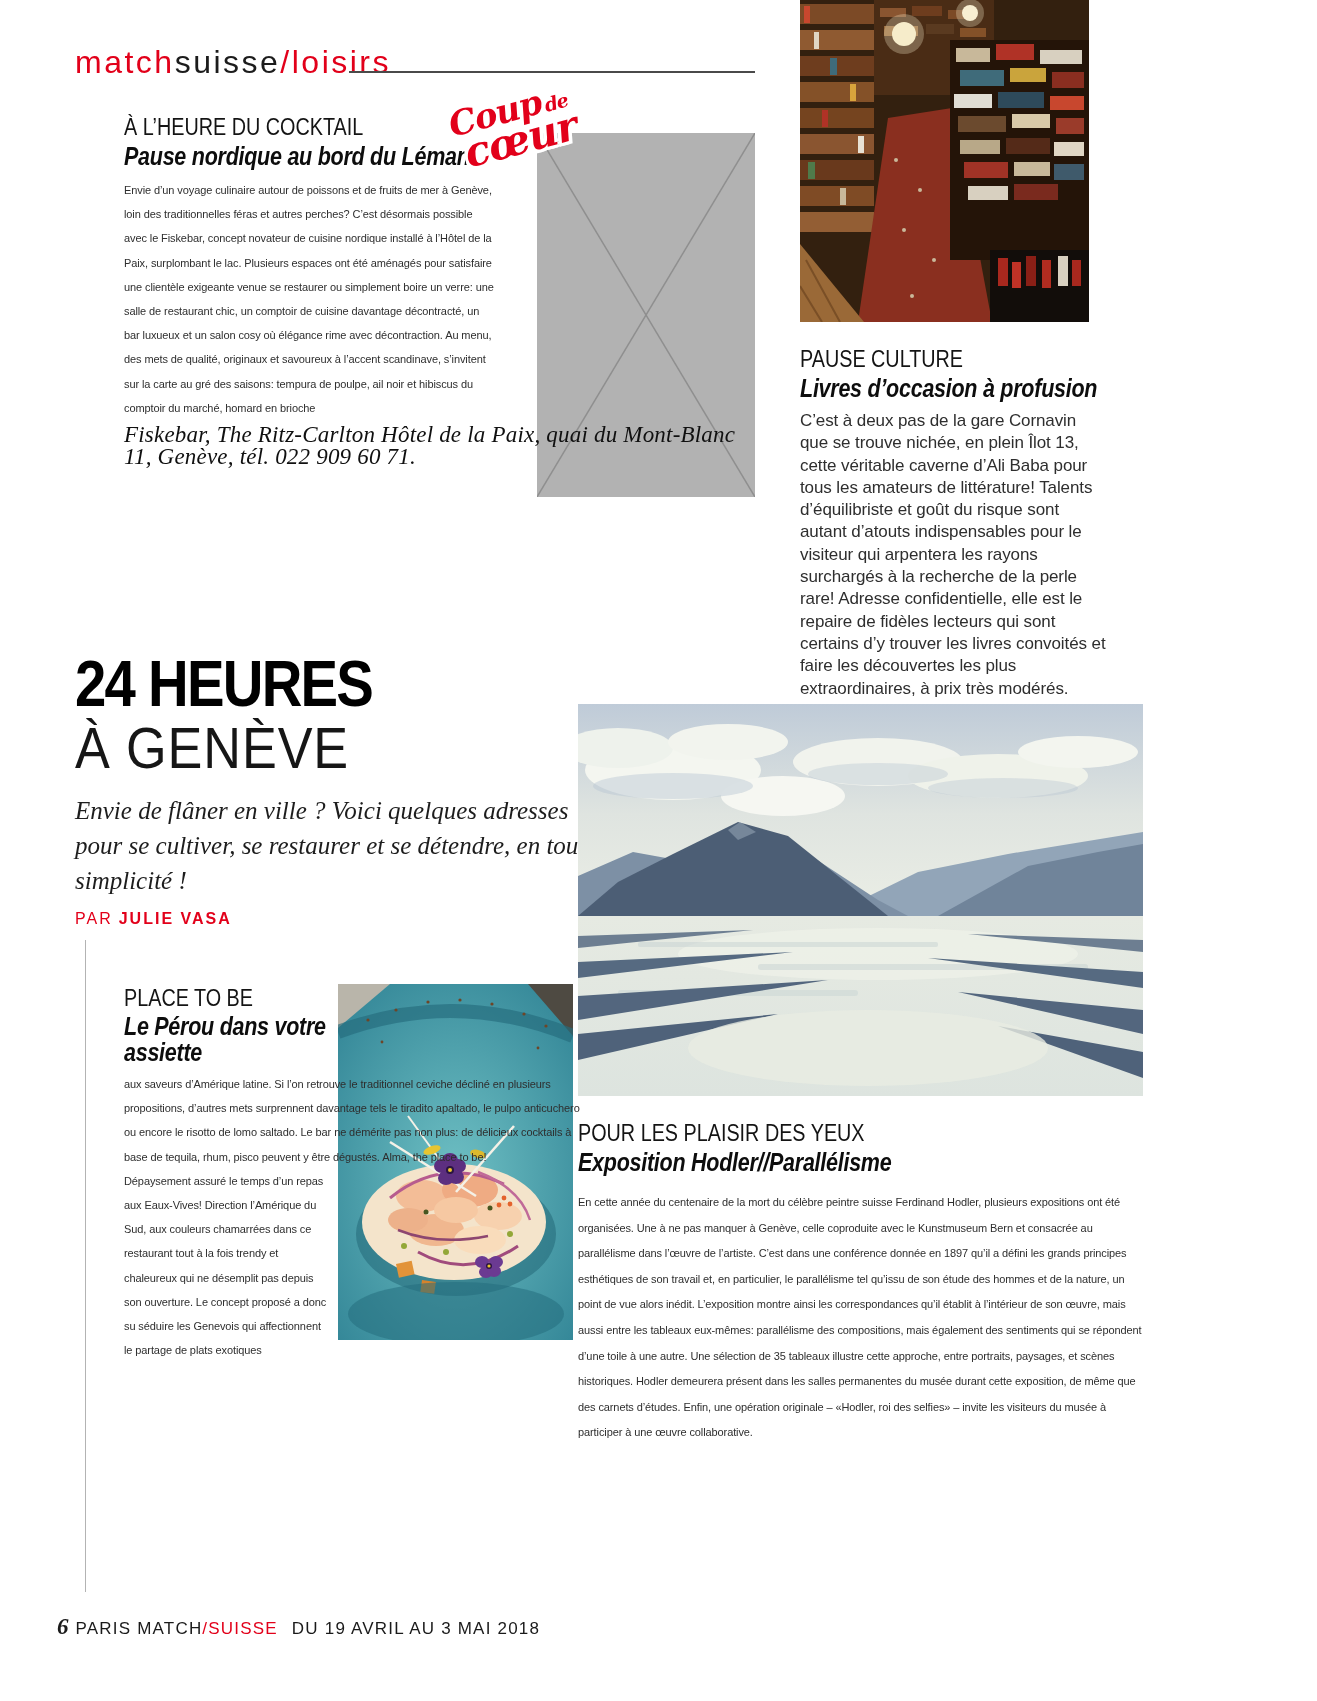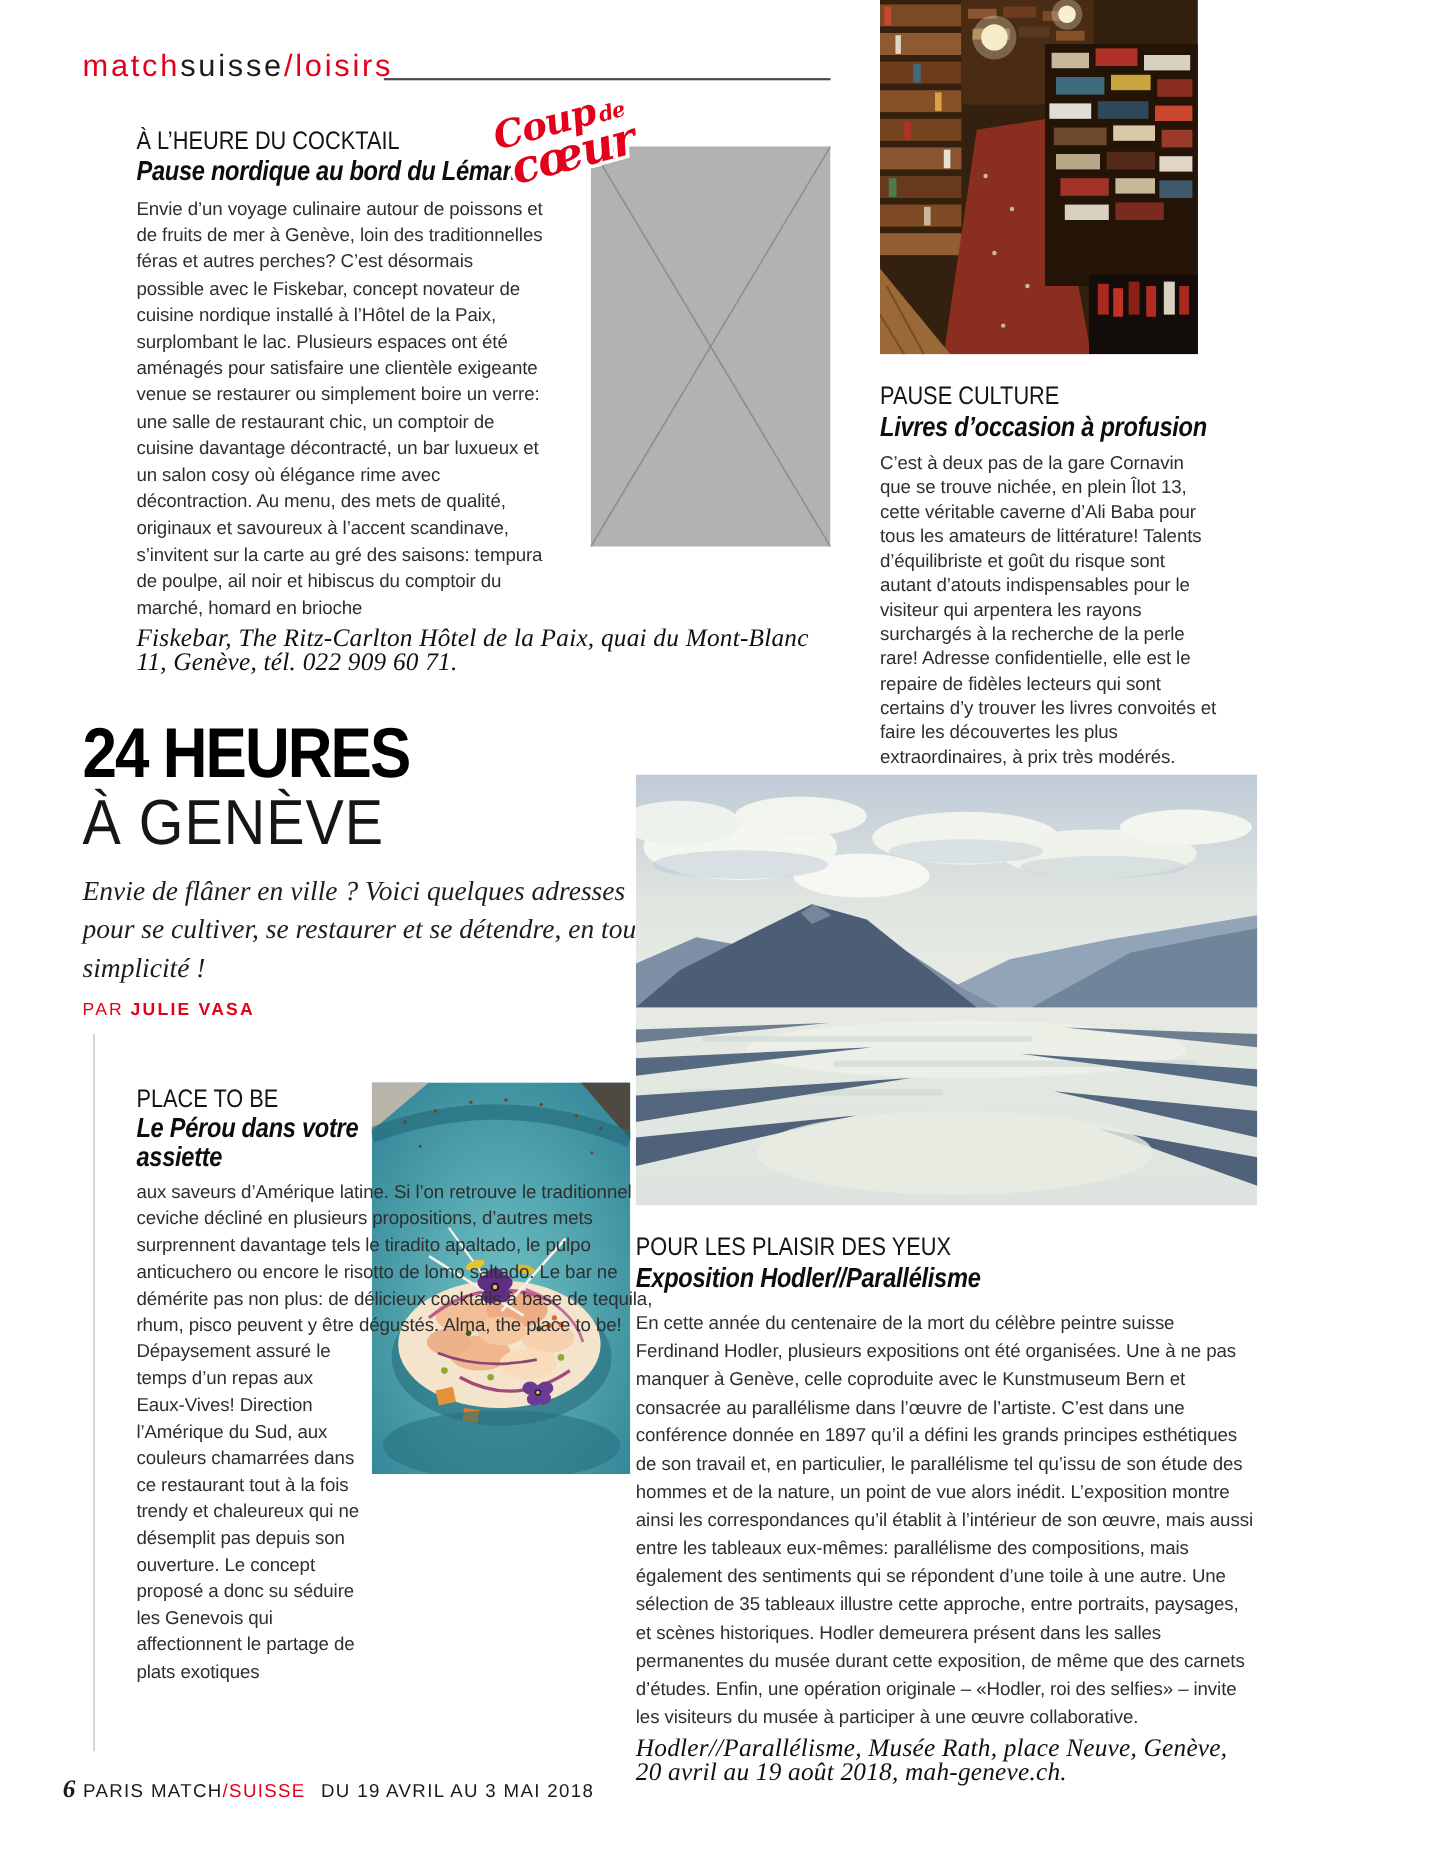--- a/index.html
+++ b/index.html
@@ -1,28 +1,28 @@
 <!DOCTYPE html>
 <html><head>
 <meta charset="utf-8">
 <style>
   html,body{margin:0;padding:0;background:#e9e9e9;}
   #page{position:relative;width:1317px;height:1701px;background:#ffffff;margin:0 auto;
         font-family:"Liberation Sans",sans-serif;overflow:hidden;}
   .abs{position:absolute;}
   
-  #masthead{left:75px;top:44px;font-size:28px;letter-spacing:2.5px;color:#1c1c1c;}
+  #masthead{left:75px;top:44px;font-size:32px;letter-spacing:2.5px;color:#1c1c1c;}
   #masthead .red{color:#e2001a;}
   #masthead-rule{left:349px;top:71px;width:406px;height:2px;background:#4a4a4a;}
   
   .kicker{font-size:23px;color:#141414;letter-spacing:0;transform:scaleX(.86);transform-origin:0 50%;white-space:nowrap;}
   .headline{font-size:25px;font-weight:bold;font-style:italic;letter-spacing:-.3px;
             transform:scaleX(.86);transform-origin:0 0;white-space:nowrap;margin:1px 0 7px 0;color:#0d0d0d;}
   .headline.wrap{white-space:normal;line-height:1.04;}
-  .body-txt{font-size:17px;line-height:24.2px;color:#2e2e2e;letter-spacing:-.1px;}
+  .body-txt{font-size:11px;line-height:24.2px;color:#2e2e2e;letter-spacing:-.1px;}
   .credit{font-family:"Liberation Serif","DejaVu Serif",serif;font-style:italic;font-size:23px;
           line-height:22px;color:#101010;margin-top:4px;letter-spacing:.2px;}
   
   #art-cocktail{left:124px;top:114px;width:640px;}
   #art-cocktail .narrow{width:372px;}
   #art-culture{left:800px;top:346px;width:306px;}
   #art-culture .body-txt{font-size:17px;line-height:22.3px;}
   #art-peru{left:124px;top:985px;width:470px;}
   #art-peru .headline{width:240px;}
   #art-peru .narrow{width:205px;}
@@ -300,21 +300,20 @@
     <div class="kicker">PLACE TO BE</div>
     <div class="headline wrap">Le Pérou dans votre assiette</div>
     <div class="body-txt">aux saveurs d’Amérique latine. Si l’on retrouve le traditionnel ceviche décliné en plusieurs propositions, d’autres mets surprennent davantage tels le tiradito apaltado, le pulpo anticuchero ou encore le risotto de lomo saltado. Le bar ne démérite pas non plus: de délicieux cocktails à base de tequila, rhum, pisco peuvent y être dégustés. Alma, the place to be!</div>
     <div class="body-txt narrow">Dépaysement assuré le temps d’un repas aux Eaux-Vives! Direction l’Amérique du Sud, aux couleurs chamarrées dans ce restaurant tout à la fois trendy et chaleureux qui ne désemplit pas depuis son ouverture. Le concept proposé a donc su séduire les Genevois qui affectionnent le partage de plats exotiques</div>
   </div>
 
   <div class="abs" id="art-hodler">
     <div class="kicker">POUR LES PLAISIR DES YEUX</div>
     <div class="headline">Exposition Hodler//Parallélisme</div>
     <div class="body-txt">En cette année du centenaire de la mort du célèbre peintre suisse Ferdinand Hodler, plusieurs expositions ont été organisées. Une à ne pas manquer à Genève, celle coproduite avec le Kunstmuseum Bern et consacrée au parallélisme dans l’œuvre de l’artiste. C’est dans une conférence donnée en 1897 qu’il a défini les grands principes esthétiques de son travail et, en particulier, le parallélisme tel qu’issu de son étude des hommes et de la nature, un point de vue alors inédit. L’exposition montre ainsi les correspondances qu’il établit à l’intérieur de son œuvre, mais aussi entre les tableaux eux-mêmes: parallélisme des compositions, mais également des sentiments qui se répondent d’une toile à une autre. Une sélection de 35 tableaux illustre cette approche, entre portraits, paysages, et scènes historiques. Hodler demeurera présent dans les salles permanentes du musée durant cette exposition, de même que des carnets d’études. Enfin, une opération originale – «Hodler, roi des selfies» – invite les visiteurs du musée à participer à une œuvre collaborative.</div>
-    <div class="credit">Hodler//Parallélisme, Musée Rath, place Neuve, Genève, 20 avril au 19 août 2018, mah-geneve.ch.</div>
   </div>
 
   <div class="abs" id="left-rule"></div>
 
   <div class="abs" id="footer">
     <span class="pg">6</span><span>PARIS MATCH</span><span class="ed">/SUISSE</span><span class="dates">DU 19 AVRIL AU 3 MAI 2018</span>
   </div>
 
 </div>
 

